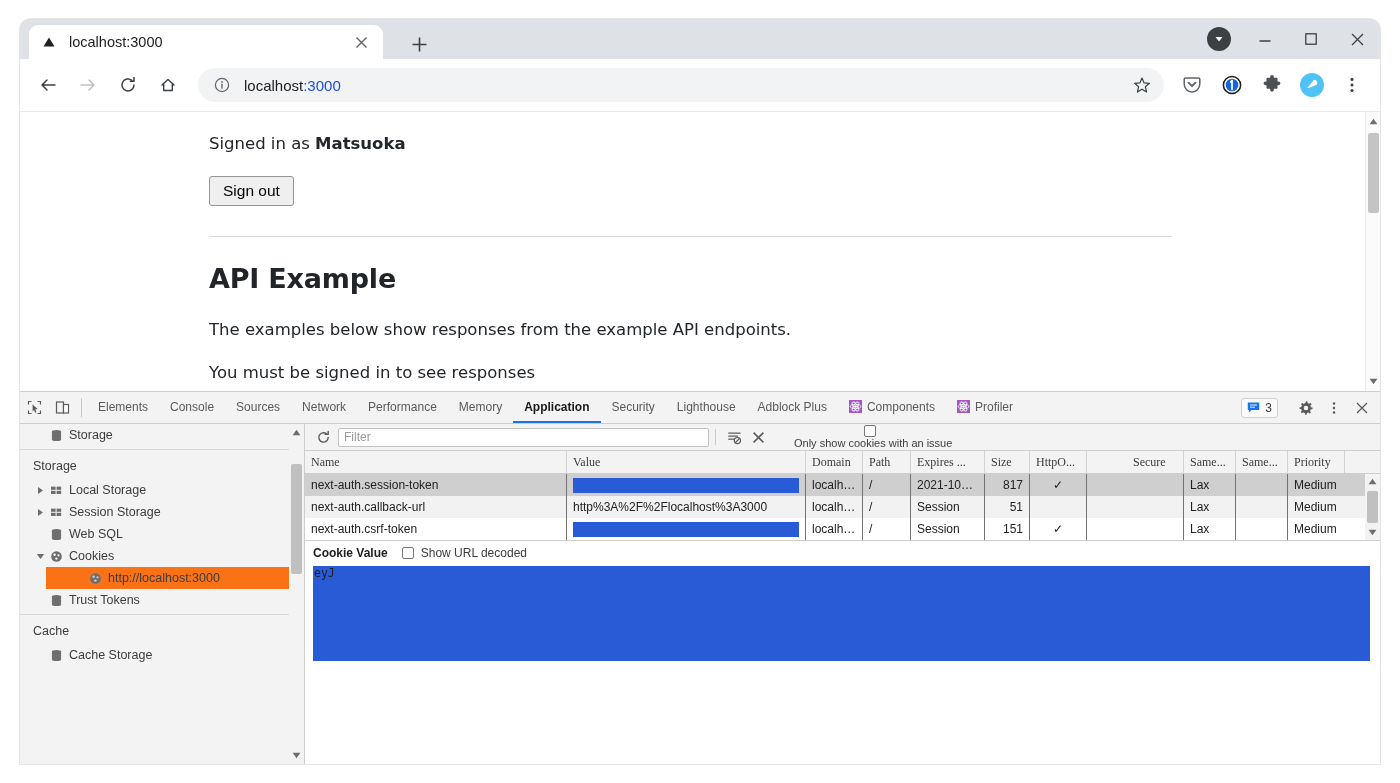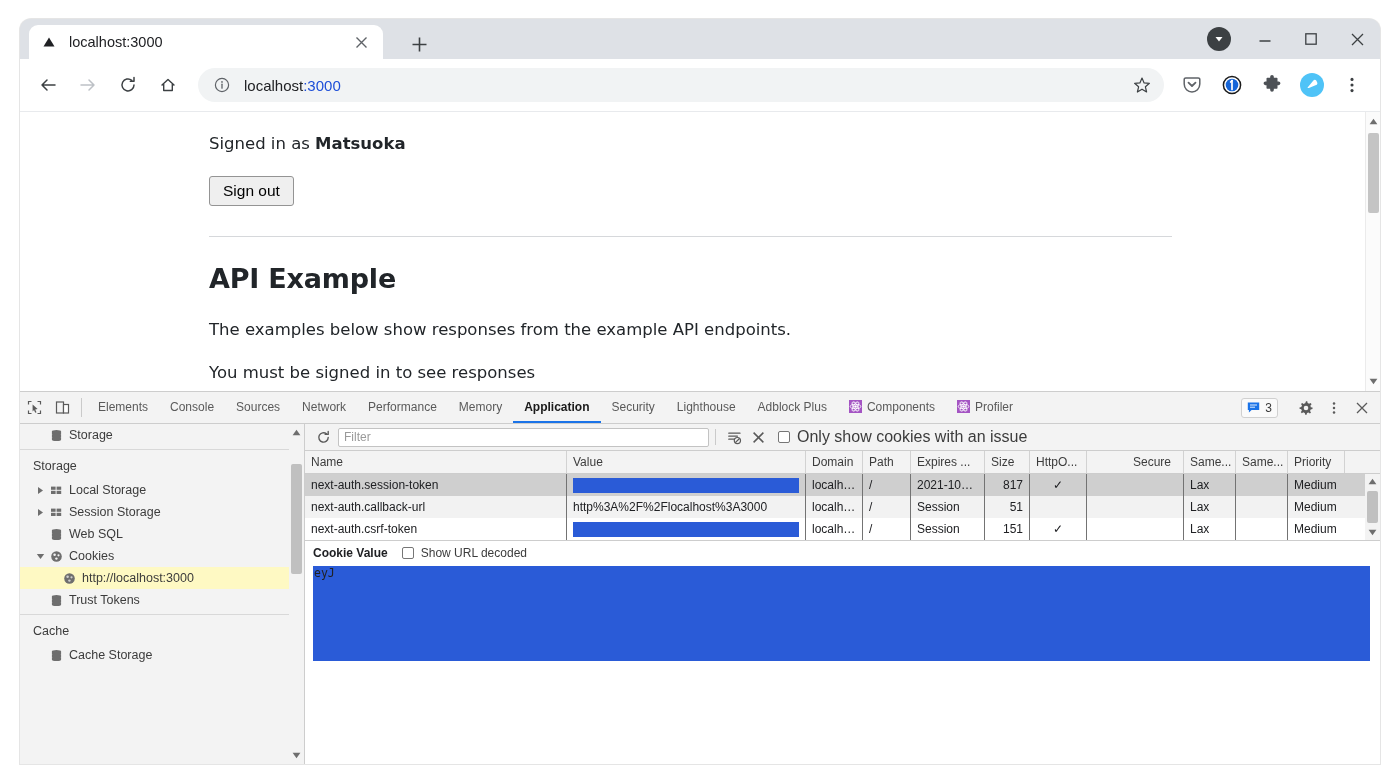--- a/index.html
+++ b/index.html
@@ -265,21 +265,21 @@
     font-size: 12.5px;
     color: #3c3c3c;
     overflow: hidden;
   }
   .tree-row {
     height: 22px;
     display: flex; align-items: center;
     padding-right: 18px;
     white-space: nowrap;
   }
-  .tree-row.selected { background: #fef9c3; }
+  .tree-row.selected { background: #f97316; margin-left: 26px; }
   .tree-row .arrow {
     width: 14px; flex: 0 0 auto;
     display: flex; align-items: center; justify-content: center;
     color: #6e6e6e;
   }
   .tree-row .ticon {
     width: 18px; flex: 0 0 auto;
     display: flex; align-items: center; justify-content: center;
     margin-right: 4px;
   }
@@ -331,40 +331,42 @@
     margin-left: 3px;
     font-size: 12px;
     color: #9a9a9a;
     padding: 0 5px;
     display: flex; align-items: center;
     flex: 0 0 auto;
   }
   .ct-vsep { width: 1px; height: 16px; background: #cacaca; margin: 0 6px; }
   .ct-check {
     display: flex; align-items: center;
-    font-size: 16px; color: #3c3c3c;
-    margin-left: 8px;
+    font-size: 11px; color: #3c3c3c;
+    margin-left: 24px;
+    flex-direction: column;
   }
   .cbox {
     width: 12px; height: 12px;
     border: 1px solid #767676;
     border-radius: 2px;
     background: #fff;
     margin-right: 7px;
     flex: 0 0 auto;
   }
 
   
   .cookie-table { flex: 0 0 auto; font-size: 12px; color: #202124; position: relative; }
   .ctr { display: flex; height: 22px; align-items: stretch; }
   .ctr.head {
     background: #f3f3f3;
     border-bottom: 1px solid #cdcdcd;
     color: #3c3c3c;
     height: 23px;
+    font-family: Liberation Serif, serif;
   }
   .ctr.odd { background: #f2f2f2; }
   .ctr.sel { background: #cfcfcf; }
   .cc {
     display: flex; align-items: center;
     padding: 0 6px;
     border-right: 1px solid #737373;
     overflow: hidden;
     white-space: nowrap;
     flex: 0 0 auto;

